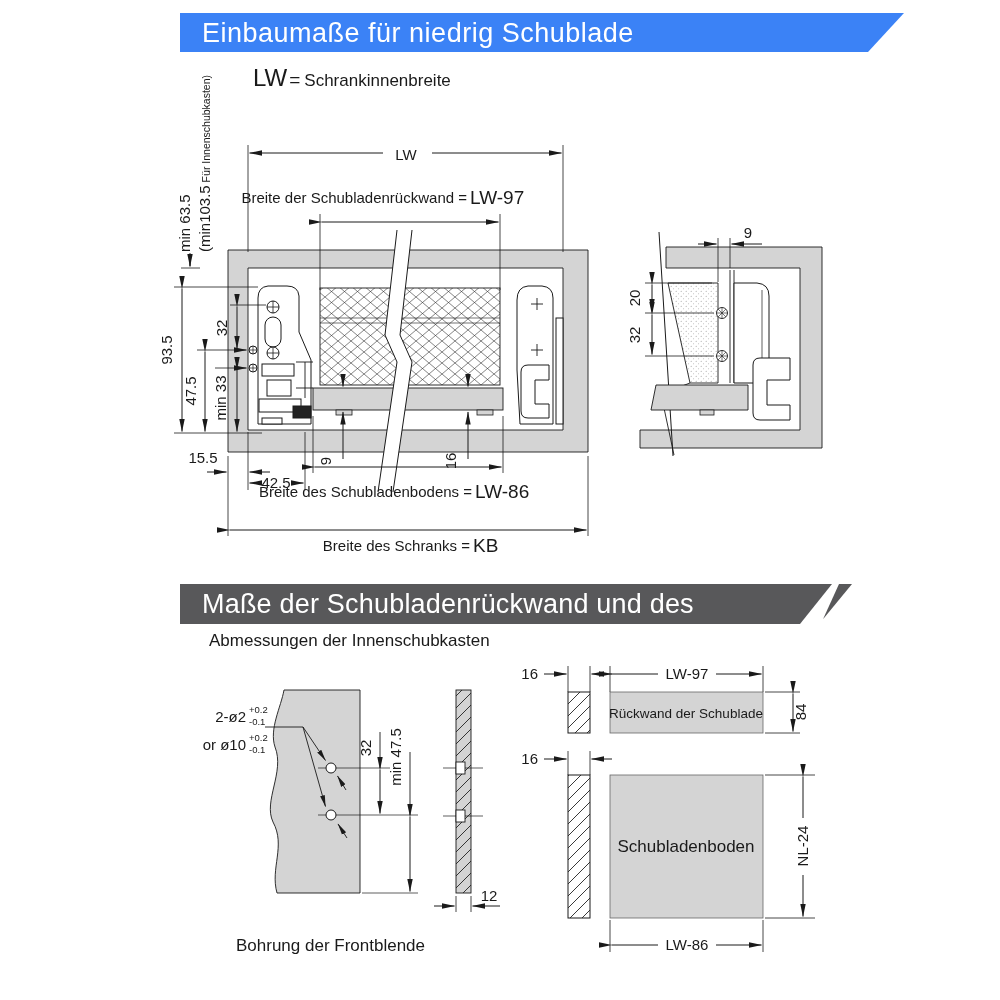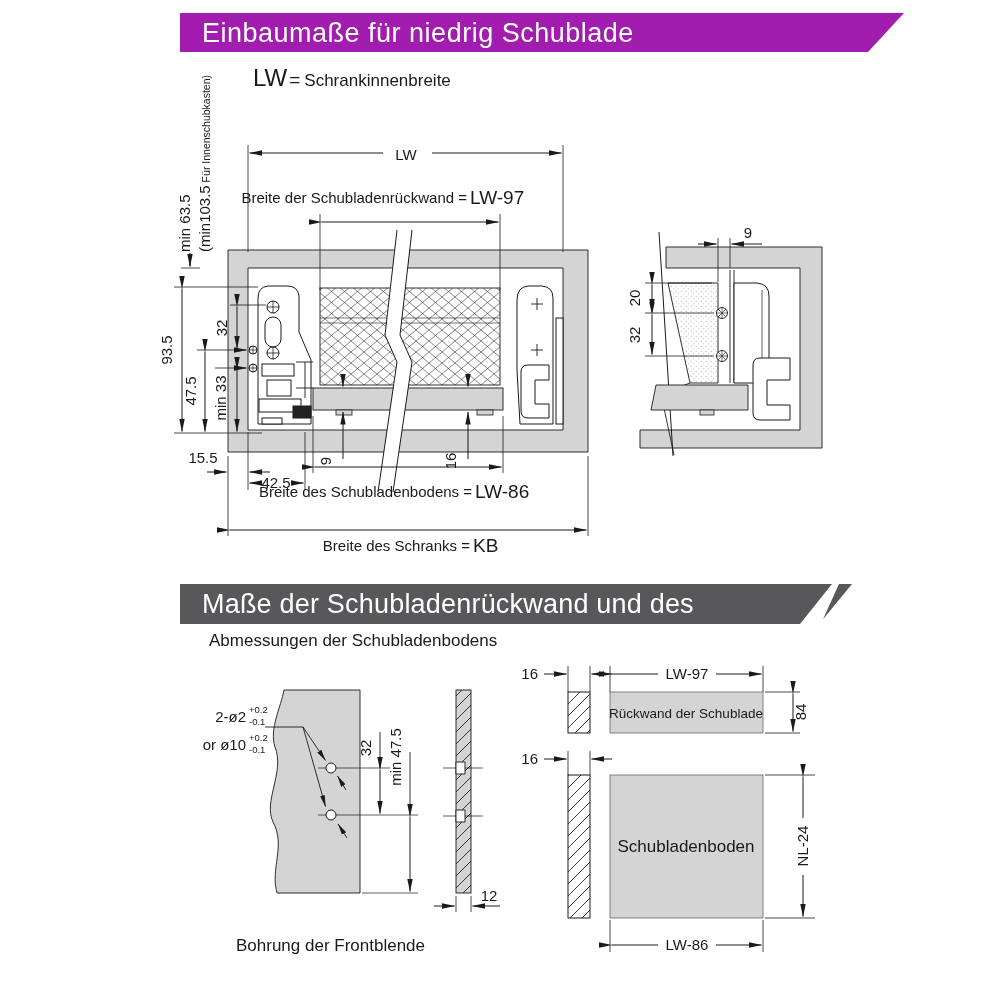--- a/index.html
+++ b/index.html
@@ -1,18 +1,18 @@
 <!DOCTYPE html>
 <html><head>
 <meta charset="utf-8">
 <style>
   html,body{margin:0;padding:0;background:#ffffff;}
   #stage{position:relative;width:1000px;height:1000px;background:#fff;overflow:hidden;
          font-family:"Liberation Sans","DejaVu Sans",sans-serif;color:#1a1a1a;}
-  .hdr{position:absolute;height:39px;background:#a21caf;color:#fff;
+  .hdr{position:absolute;height:39px;background:#3b82f6;color:#fff;
        font-size:27px;line-height:40px;padding-left:22px;box-sizing:border-box;
        letter-spacing:.5px;}
   .hdr1{left:180px;top:13px;width:724px;
         clip-path:polygon(0 0,100% 0,calc(100% - 36px) 100%,0 100%);}
   .hdr2wrap{position:absolute;left:180px;top:584px;width:672px;height:40px;}
   .hdr2main{position:absolute;inset:0;background:#58585a;color:#fff;font-size:27px;
         line-height:41px;padding-left:22px;box-sizing:border-box;letter-spacing:.2px;
         clip-path:polygon(0 0,calc(100% - 20px) 0,calc(100% - 52px) 100%,0 100%);}
   .hdr2tip{position:absolute;inset:0;background:#58585a;
         clip-path:polygon(calc(100% - 13px) 0,100% 0,calc(100% - 29px) 88%);}
@@ -50,21 +50,21 @@
     <span>(min103.5</span><span class="small">&nbsp;<span>Für Innenschubkasten)</span></span>
   </div>
 
   <div class="hdr2wrap">
     <div class="hdr2main">
       <span>Maße der Schubladenrückwand und des Schubladenbodens</span>
     </div>
     <div class="hdr2tip"></div>
   </div>
 
-  <div class="subtitle">Abmessungen der Schubladenbodens</div>
+  <div class="subtitle">Abmessungen der Innenschubkasten</div>
 
   <svg width="1000" height="1000" viewBox="0 0 1000 1000">
     <defs>
       <marker id="arr" orient="auto" markerWidth="14" markerHeight="7" refX="12.5" refY="3.5">
         <path d="M0,0.8 L13,3.5 L0,6.2 Z" fill="#1a1a1a"></path>
       </marker>
       <pattern id="pDiamond" width="13" height="11" patternUnits="userSpaceOnUse">
         <path d="M0,0 L13,11 M13,0 L0,11" stroke="#333" stroke-width="0.6" fill="none"></path>
       </pattern>
       <pattern id="pDiag" width="12" height="12" patternUnits="userSpaceOnUse">

